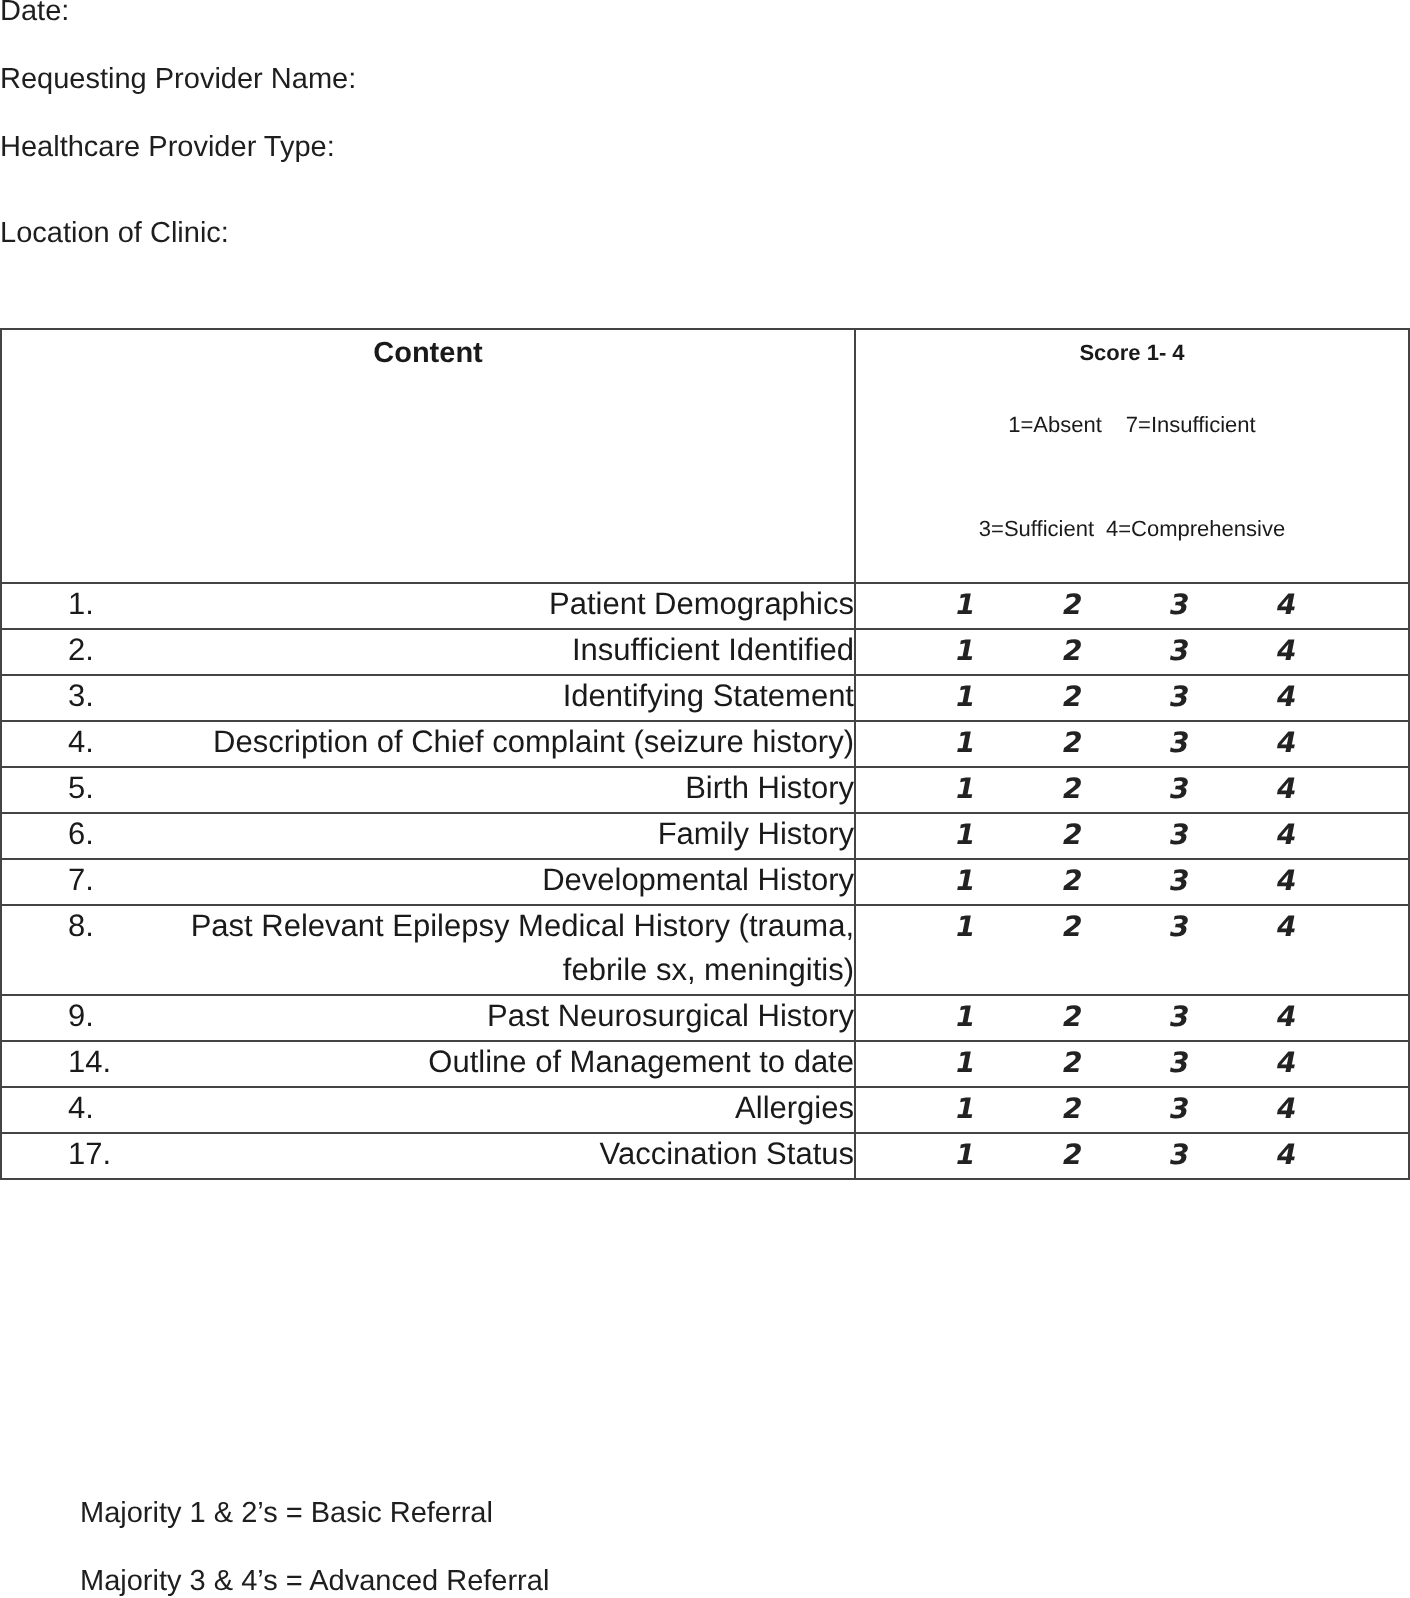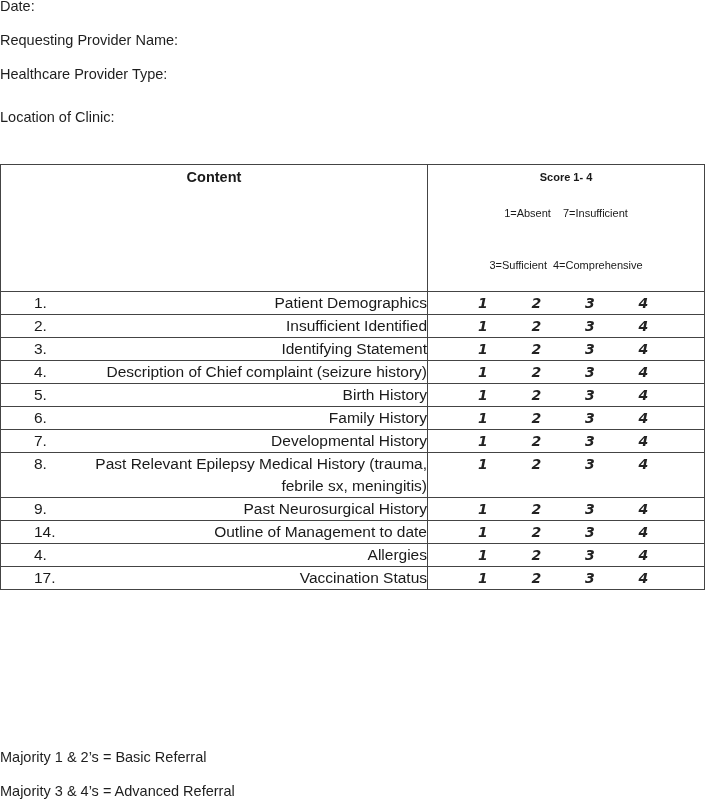--- a/index.html
+++ b/index.html
@@ -4,21 +4,21 @@
 <style>
   html, body { margin: 0; padding: 0; background: #ffffff; }
   body {
     width: 705px; height: 799px; position: relative; overflow: hidden;
     font-family: "Liberation Sans", sans-serif; color: #1a1a1a;
   }
   .field {
     position: absolute; left: 0; font-size: 14.5px; line-height: 18px; color: #1e1e1e;
   }
   .footer-line {
-    position: absolute; left: 0; font-size: 14.5px; line-height: 18px; color: #1e1e1e;
+    position: absolute; left: 0; font-size: 14.5px; line-height: 18px; color: #1e1e1e; padding-left: 40px;
   }
   table.rubric {
     position: absolute; left: 0; top: 164px; width: 705px;
     border-collapse: collapse; table-layout: fixed;
   }
   table.rubric td, table.rubric th {
     border: 1px solid #444; padding: 0; vertical-align: top;
   }
   table.rubric th {
     font-weight: normal; height: 81px;

